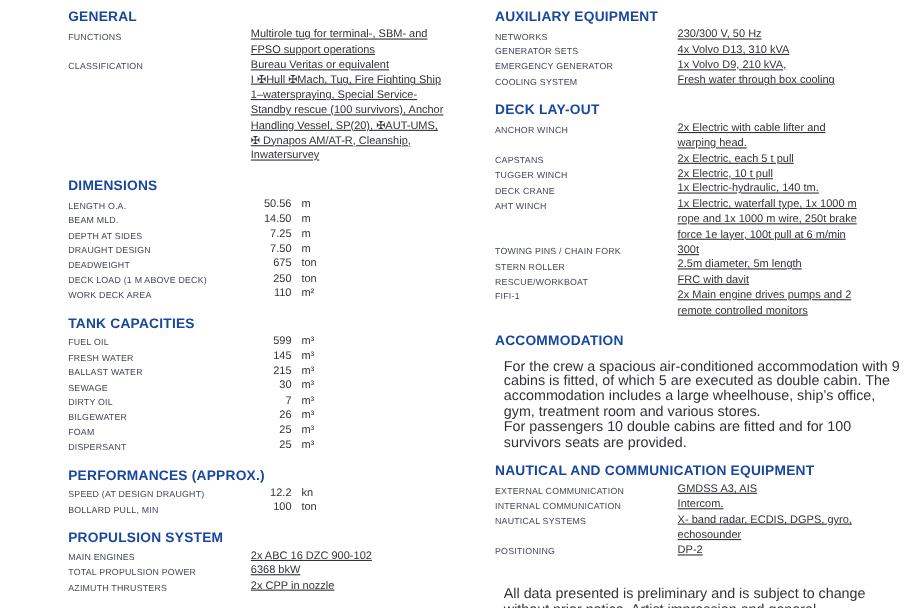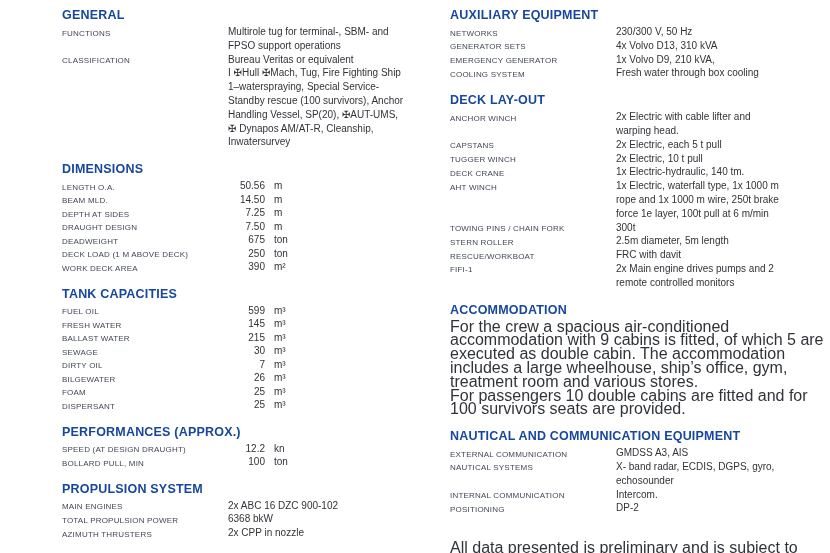--- a/index.html
+++ b/index.html
@@ -40,20 +40,21 @@
     letter-spacing: 0.2px;
     color: #414756;
     padding-top: 2.5px;
     line-height: 11px;
   }
   .pair-row .val {
     font-size: 10px;
     color: #303338;
     line-height: 13.8px;
     white-space: pre-line;
+    text-decoration: underline;
   }
 
   
   .metric-row {
     display: grid;
     grid-template-columns: 166px 37px 1fr;
     align-items: start;
     line-height: 13px;
   }
   .metric-row .num {
@@ -63,25 +64,25 @@
     line-height: 13px;
   }
   .metric-row .unit {
     font-size: 10px;
     color: #303338;
     padding-left: 9px;
     line-height: 13px;
   }
 
   .para {
-    font-size: 16px;
+    font-size: 13px;
     color: #303338;
     line-height: 13.8px;
     white-space: pre-line;
-    margin: 0;
+    margin: 8px;
   }
   .disclaimer { margin-top: 26px; }
 </style>
 </head>
 <body>
 
 <div class="page">
 
   <div class="col-left">
 
@@ -143,21 +144,21 @@
           </div>
 
           <div class="metric-row">
             <span class="lbl">DECK LOAD (1 M ABOVE DECK)</span>
             <span class="num">250</span>
             <span class="unit">ton</span>
           </div>
 
           <div class="metric-row">
             <span class="lbl">WORK DECK AREA</span>
-            <span class="num">390</span>
+            <span class="num">110</span>
             <span class="unit">m²</span>
           </div>
         </div>
     </section>
 
     <section>
       <h2 class="section-title">TANK CAPACITIES</h2>
       <div>
 
           <div class="metric-row">
@@ -345,31 +346,31 @@
     <section>
       <h2 class="section-title">NAUTICAL AND COMMUNICATION EQUIPMENT</h2>
       <div>
 
           <div class="pair-row">
             <span class="lbl">EXTERNAL COMMUNICATION</span>
             <span class="val">GMDSS A3, AIS</span>
           </div>
 
           <div class="pair-row">
+            <span class="lbl">INTERNAL COMMUNICATION</span>
+            <span class="val">Intercom.</span>
+          </div>
+
+          <div class="pair-row">
             <span class="lbl">NAUTICAL SYSTEMS</span>
             <span class="val">X- band radar, ECDIS, DGPS, gyro,
 echosounder</span>
           </div>
 
           <div class="pair-row">
-            <span class="lbl">INTERNAL COMMUNICATION</span>
-            <span class="val">Intercom.</span>
-          </div>
-
-          <div class="pair-row">
             <span class="lbl">POSITIONING</span>
             <span class="val">DP-2</span>
           </div>
         </div>
     </section>
 
     <p class="para disclaimer">All data presented is preliminary and is subject to change without prior notice. Artist impression and general arrangement plan may show optional equipment. Options may impact performances.</p>
 
   </div>
 

